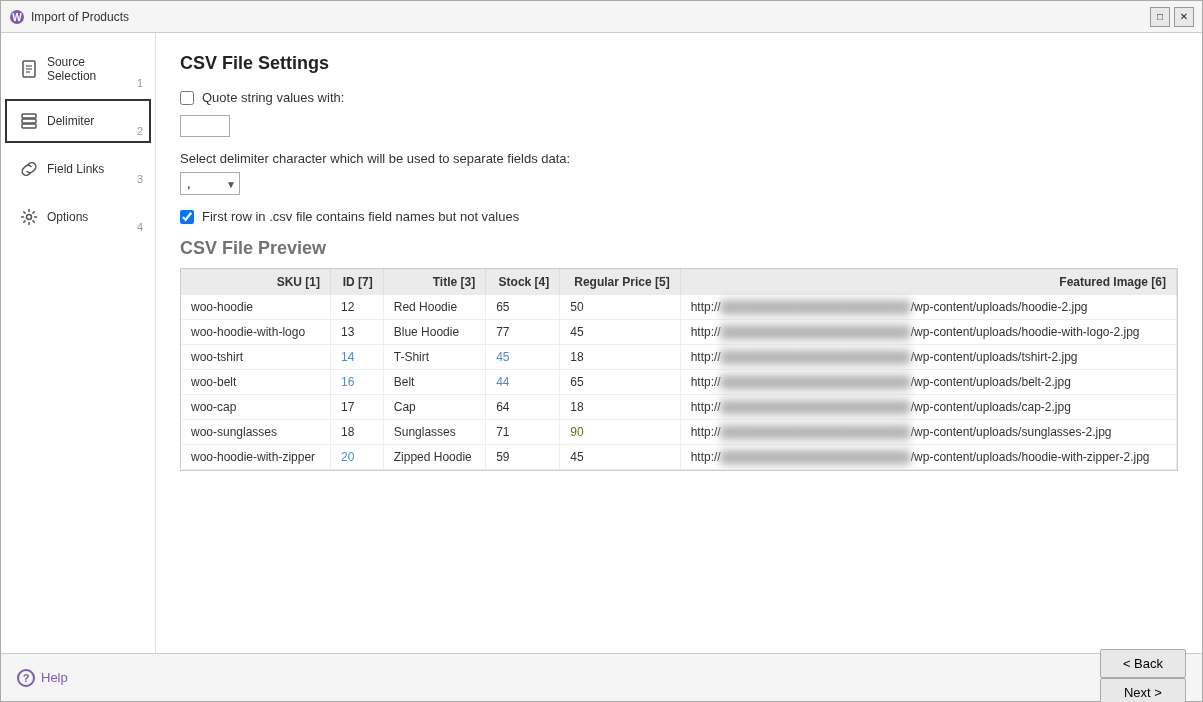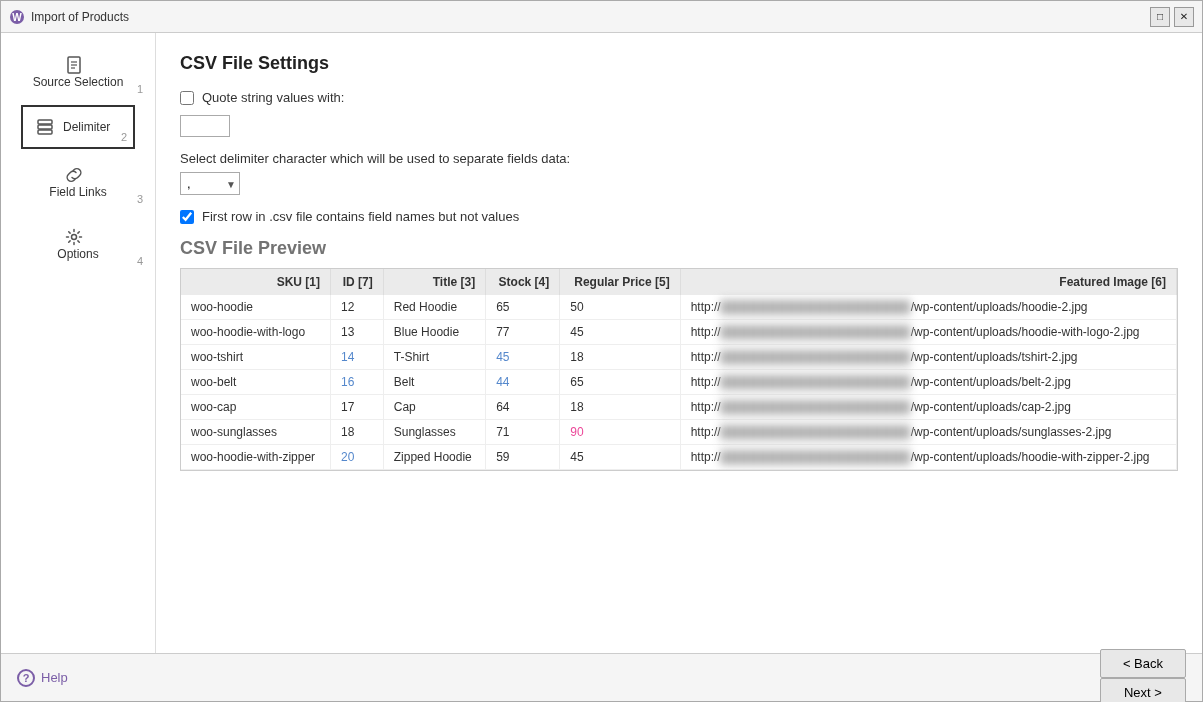--- a/index.html
+++ b/index.html
@@ -75,28 +75,27 @@
     .sidebar-item {
       display: flex;
       align-items: center;
       padding: 10px 12px;
       cursor: pointer;
       position: relative;
     }
 
     .sidebar-item.active {
       border: 2px solid #333;
-      margin: 2px 20px;
+      margin: 2px 4px;
       background: #fff;
     }
 
     .sidebar-item:not(.active) {
       border: 2px solid transparent;
       margin: 2px 4px;
-      flex-direction: column;
     }
 
     .sidebar-item .step-num {
       position: absolute;
       right: 6px;
       bottom: 4px;
       font-size: 11px;
       color: #999;
     }
 
@@ -439,21 +438,21 @@
       <td>Cap</td>
       <td style="">64</td>
       <td style="">18</td>
       <td>http://<span style="filter:blur(4px);display:inline-block;letter-spacing:1px;color:#aaa">████████████████████</span>/wp-content/uploads/cap-2.jpg</td>
     </tr>
               <tr>
       <td>woo-sunglasses</td>
       <td style="">18</td>
       <td>Sunglasses</td>
       <td style="">71</td>
-      <td style="color:#ec4899">90</td>
+      <td style="color:#4d7c0f">90</td>
       <td>http://<span style="filter:blur(4px);display:inline-block;letter-spacing:1px;color:#aaa">████████████████████</span>/wp-content/uploads/sunglasses-2.jpg</td>
     </tr>
               <tr>
       <td>woo-hoodie-with-zipper</td>
       <td style="color:#5588cc">20</td>
       <td>Zipped Hoodie</td>
       <td style="">59</td>
       <td style="">45</td>
       <td>http://<span style="filter:blur(4px);display:inline-block;letter-spacing:1px;color:#aaa">████████████████████</span>/wp-content/uploads/hoodie-with-zipper-2.jpg</td>
     </tr>

